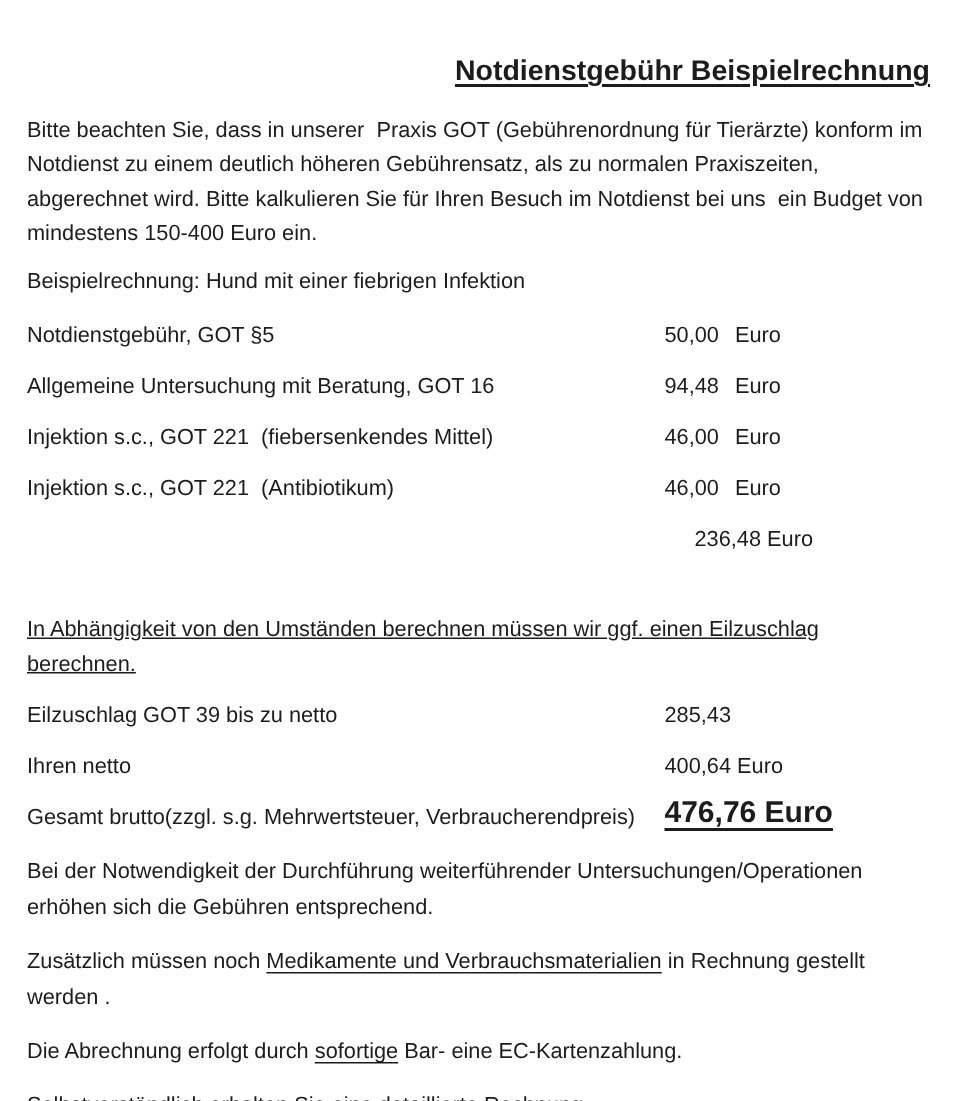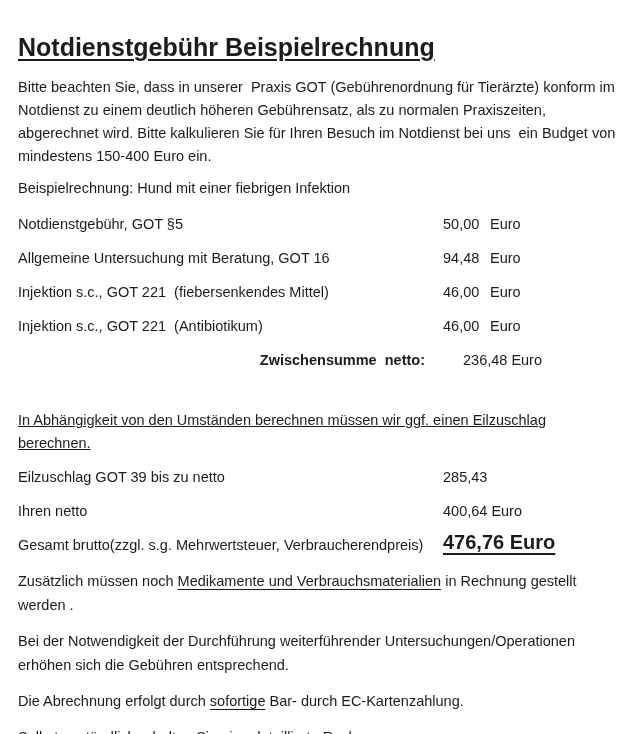--- a/index.html
+++ b/index.html
@@ -11,22 +11,22 @@
     background: #ffffff;
     color: #1c1c1c;
     font-family: "Liberation Sans", sans-serif;
     font-size: 14.5px;
     padding: 36px 16px 0 18px;
     overflow: hidden;
   }
   .pre { white-space: pre-wrap; }
 
   .doc-title {
-    text-align: left;
-    font-size: 25px;
+    text-align: right;
+    font-size: 19px;
     font-weight: bold;
     line-height: 23px;
     margin: 0 0 17px 0;
   }
   .doc-title .u {
     text-decoration: underline;
     text-decoration-thickness: 2px;
     text-underline-offset: 3px;
   }
 
@@ -111,42 +111,41 @@
     <span class="unit">Euro</span>
   </div>
 
   <div class="fee-row">
     <span class="label pre">Injektion s.c., GOT 221  (Antibiotikum)</span>
     <span class="amt">46,00</span>
     <span class="unit">Euro</span>
   </div>
 
   <div class="subtotal-row">
-    <span class="label pre">Zwischensumme  netto:</span>
     <span class="amt">236,48 Euro</span>
   </div>
 
   <p class="surcharge-note">In Abhängigkeit von den Umständen berechnen müssen wir ggf. einen Eilzuschlag berechnen.</p>
 
   <div class="fee-row">
     <span class="label pre">Eilzuschlag GOT 39 bis zu netto</span>
     <span class="amt">285,43</span>
   </div>
 
   <div class="fee-row">
     <span class="label pre">Ihren netto</span>
     <span class="amt">400,64 Euro</span>
   </div>
 
   <div class="fee-row total-row">
     <span class="label pre">Gesamt brutto(zzgl. s.g. Mehrwertsteuer, Verbraucherendpreis)</span>
     <span class="amt-total">476,76 Euro</span>
   </div>
 
+  <p class="footer-para">Bei der Notwendigkeit der Durchführung weiterführender Untersuchungen/Operationen erhöhen sich die Gebühren entsprechend.</p>
+
   <p class="footer-para"><span>Zusätzlich müssen noch </span><span class="ul-inline">Medikamente und Verbrauchsmaterialien</span><span> in Rechnung gestellt werden .</span></p>
 
-  <p class="footer-para">Bei der Notwendigkeit der Durchführung weiterführender Untersuchungen/Operationen erhöhen sich die Gebühren entsprechend.</p>
-
-  <p class="footer-para"><span>Die Abrechnung erfolgt durch </span><span class="ul-inline">sofortige</span><span> Bar- durch EC-Kartenzahlung.</span></p>
+  <p class="footer-para"><span>Die Abrechnung erfolgt durch </span><span class="ul-inline">sofortige</span><span> Bar- eine EC-Kartenzahlung.</span></p>
 
   <p class="footer-para">Selbstverständlich erhalten Sie eine detaillierte Rechnung.</p>
 
 </div>
 
 </body></html>

